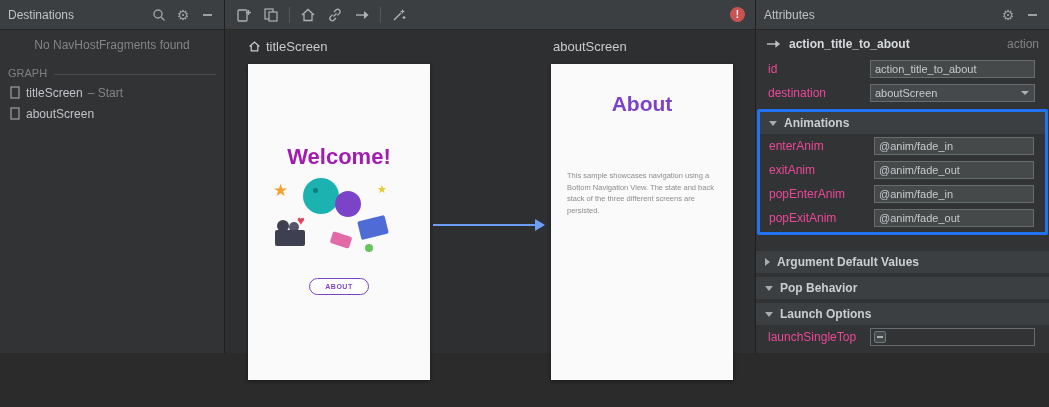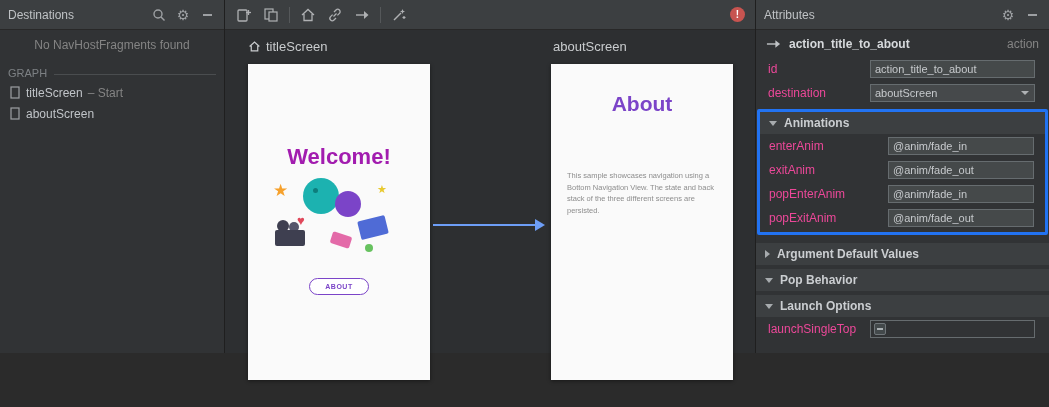--- a/index.html
+++ b/index.html
@@ -86,23 +86,23 @@
   .select { flex:1; min-width:0; height:18px; background:#46494b; border:1px solid #666c6f; display:flex; align-items:center; padding:0 2px 0 4px; cursor:pointer; }
   .select .sel-text { font-size:11px; color:#c6c9cc; }
   .select .sel-text.dim { color:#848484; }
   .select .caret-btn { margin-left:auto; width:14px; height:14px; display:flex; align-items:center; justify-content:center; }
   .caret-down { width:0; height:0; border-top:4px solid #aeb1b4; border-left:4px solid transparent; border-right:4px solid transparent; }
 
   .section-header { height:22px; flex:0 0 22px; background:#3c3f41; display:flex; align-items:center; gap:7px; padding:0 9px; font-weight:bold; color:#cbced1; cursor:pointer; margin-top:4px; }
   .tri-down { width:0; height:0; border-top:5px solid #a7abae; border-left:4px solid transparent; border-right:4px solid transparent; }
   .tri-right { width:0; height:0; border-left:5px solid #a7abae; border-top:4px solid transparent; border-bottom:4px solid transparent; }
 
-  .anim-box { border:3px solid #2273f2; border-radius:2px; margin:4px 1px 4px 1px; padding-bottom:2px; }
+  .anim-box { border:3px solid #2273f2; border-radius:2px; margin:4px 1px 12px 1px; padding-bottom:2px; }
   .anim-box .section-header { margin-top:0; }
-  .anim-box .attr-row { padding:0 11px 0 9px;gap:14px; }
+  .anim-box .attr-row { padding:0 11px 0 9px; }
   .anim-box .attr-label { width:105px; flex:0 0 105px; }
 
   .check-field { flex:1; min-width:0; height:18px; border:1px solid #666c6f; display:flex; align-items:center; padding:0 3px; cursor:pointer; }
   .ind-box { width:12px; height:12px; background:#43494b; border:1px solid #70767a; border-radius:2px; position:relative; }
   .ind-box::after { content:""; position:absolute; left:2px; right:2px; top:4px; height:2px; background:#aab0b3; }
 
   svg { display:block; }
 </style>
 </head>
 <body>

